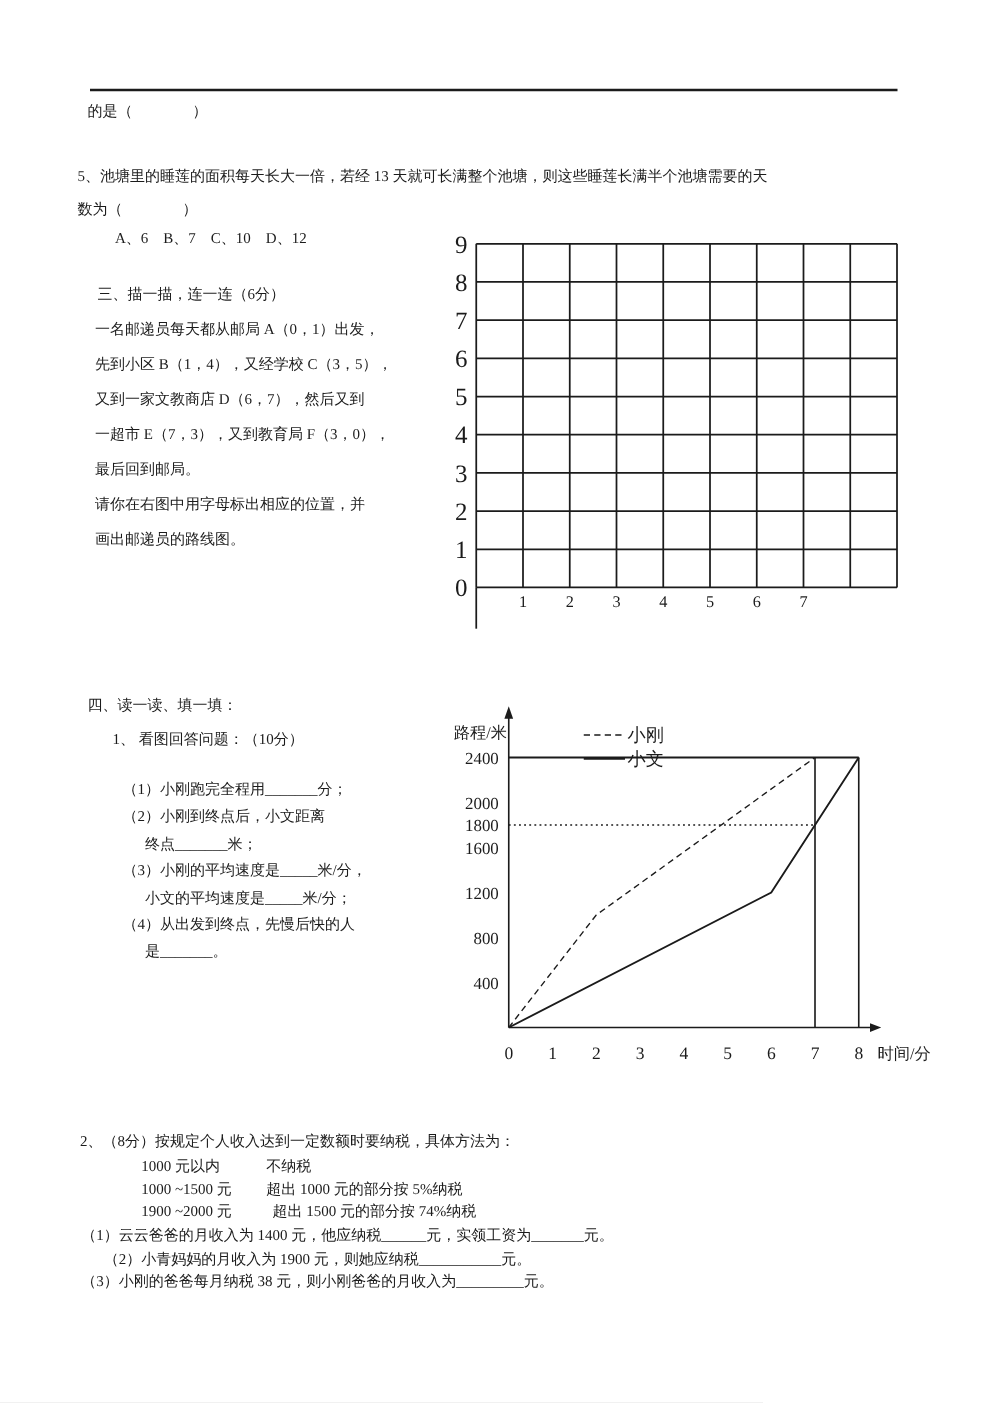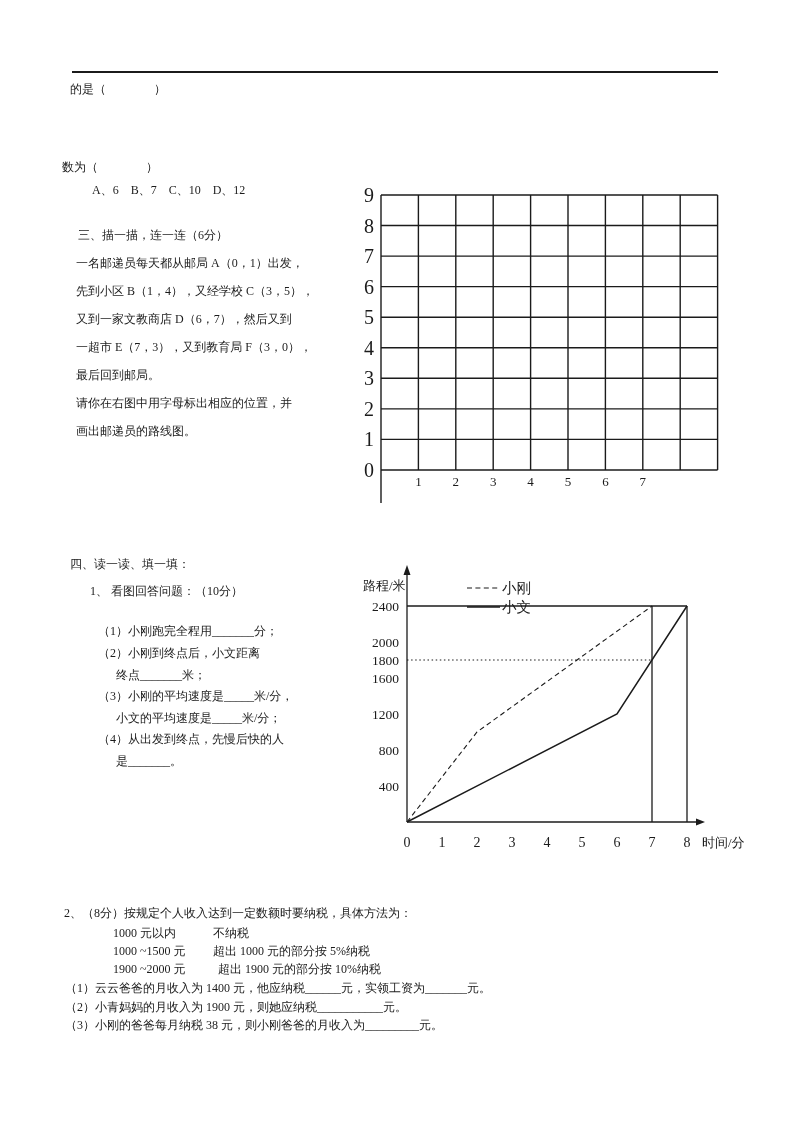--- a/index.html
+++ b/index.html
@@ -26,20 +26,21 @@
   .fill{fill:#1b1b1b;stroke:none}
 </style>
 </head>
 <body>
 
 <div class="page">
 
   <div class="hrule"></div>
 
   <div class="tl" style="left:70px;top:82px">的是（　　　　）</div>
+  <div class="tl" style="left:62px;top:134px">5、池塘里的睡莲的面积每天长大一倍，若经 13 天就可长满整个池塘，则这些睡莲长满半个池塘需要的天</div>
   <div class="tl" style="left:62px;top:160px">数为（　　　　）</div>
   <div class="tl" style="left:92px;top:183px">A、6　B、7　C、10　D、12</div>
 
   <div class="tl" style="left:78px;top:228px">三、描一描，连一连（6分）</div>
   <div class="tl" style="left:76px;top:256px">一名邮递员每天都从邮局 A（0，1）出发，</div>
   <div class="tl" style="left:76px;top:284px">先到小区 B（1，4），又经学校 C（3，5），</div>
   <div class="tl" style="left:76px;top:312px">又到一家文教商店 D（6，7），然后又到</div>
   <div class="tl" style="left:76px;top:340px">一超市 E（7，3），又到教育局 F（3，0），</div>
   <div class="tl" style="left:76px;top:368px">最后回到邮局。</div>
   <div class="tl" style="left:76px;top:396px">请你在右图中用字母标出相应的位置，并</div>
@@ -130,18 +131,18 @@
       <line x1="112" y1="47" x2="145" y2="47" class="solid"></line>
       <text x="147" y="52" class="leg">小文</text>
     </svg>
 
   <div class="tl" style="left:64px;top:906px">2、（8分）按规定个人收入达到一定数额时要纳税，具体方法为：</div>
   <span class="tl" style="left:113px;top:926px">1000 元以内</span>
   <span class="tl" style="left:213px;top:926px">不纳税</span>
   <span class="tl" style="left:113px;top:944px">1000 ~1500 元</span>
   <span class="tl" style="left:213px;top:944px">超出 1000 元的部分按 5%纳税</span>
   <span class="tl" style="left:113px;top:962px">1900 ~2000 元</span>
-  <span class="tl" style="left:218px;top:962px">超出 1900 元的部分按 10%纳税</span>
+  <span class="tl" style="left:218px;top:962px">超出 1500 元的部分按 74%纳税</span>
   <div class="tl" style="left:65px;top:981px">（1）云云爸爸的月收入为 1400 元，他应纳税______元，实领工资为_______元。</div>
-  <div class="tl" style="left:65px;top:1000px">（2）小青妈妈的月收入为 1900 元，则她应纳税___________元。</div>
+  <div class="tl" style="left:83px;top:1000px">（2）小青妈妈的月收入为 1900 元，则她应纳税___________元。</div>
   <div class="tl" style="left:65px;top:1018px">（3）小刚的爸爸每月纳税 38 元，则小刚爸爸的月收入为_________元。</div>
 
 </div>
 
 </body></html>

